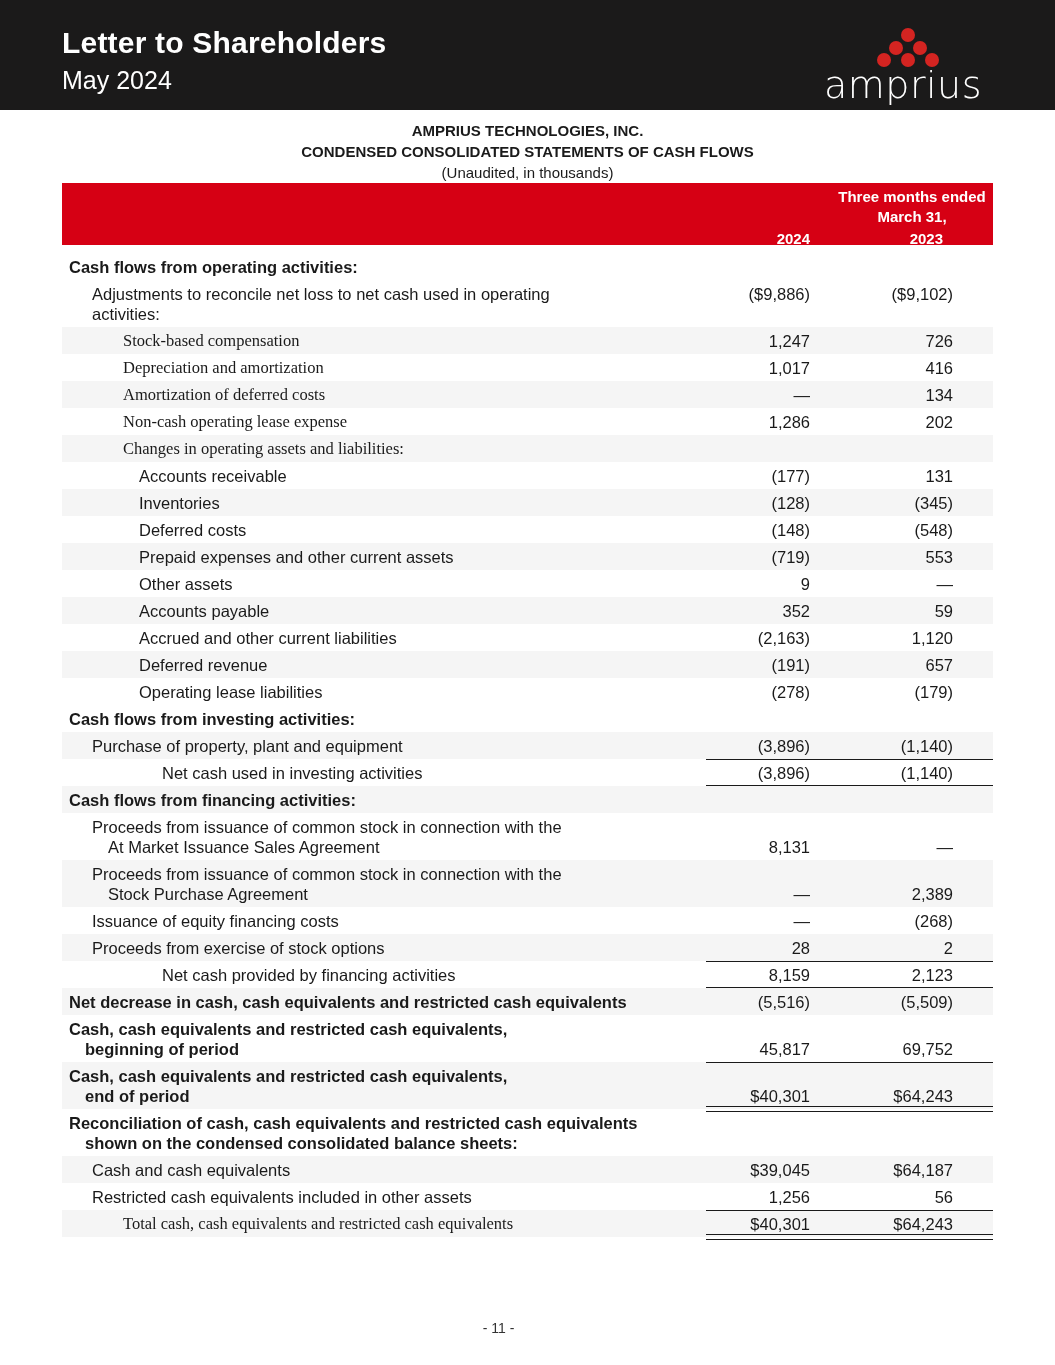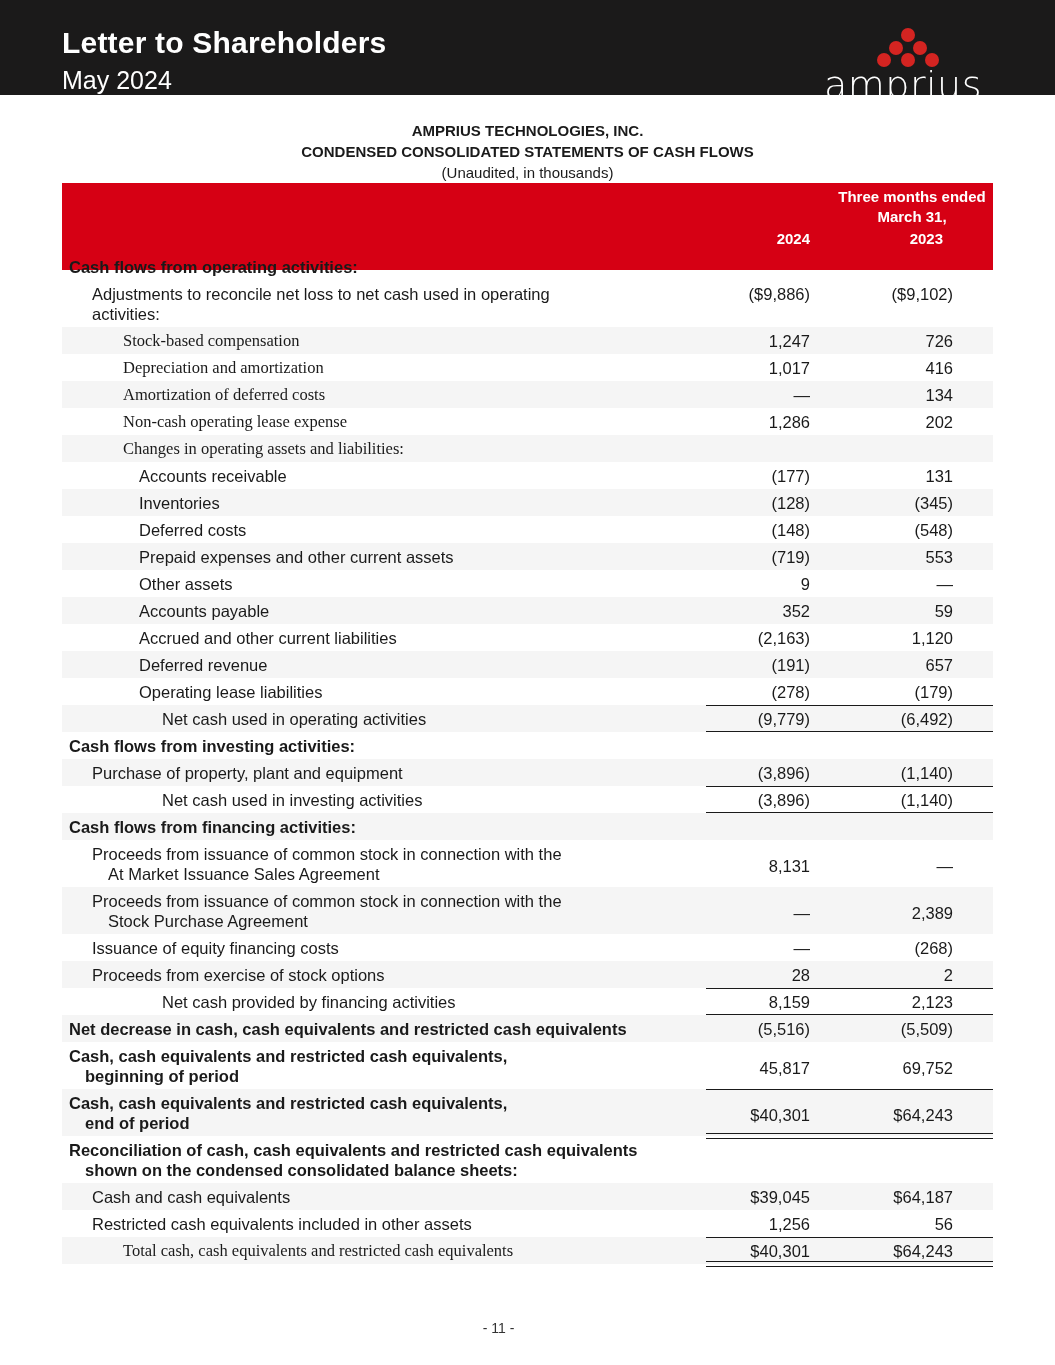--- a/index.html
+++ b/index.html
@@ -1,44 +1,44 @@
 <!DOCTYPE html>
 <html><head>
 <meta charset="utf-8">
 <style>
   * { box-sizing: border-box; margin: 0; padding: 0; }
   html, body { width: 1055px; height: 1365px; background: #ffffff; overflow: hidden; }
   body { font-family: "Liberation Sans", "DejaVu Sans", sans-serif; color: #1a1a1a; position: relative; }
 
-  .topbar { position: absolute; left: 0; top: 0; width: 1055px; height: 95px; background: #1b1a1a; }
+  .topbar { position: absolute; left: 0; top: 0; width: 1055px; height: 110px; background: #1b1a1a; }
   .topbar .title { position: absolute; left: 62px; top: 26px; font-size: 30px; font-weight: bold; color: #ffffff; letter-spacing: 0.2px; }
   .topbar .date { position: absolute; left: 62px; top: 66px; font-size: 25px; color: #ffffff; }
   .logo { position: absolute; left: 820px; top: 26px; width: 175px; height: 80px; }
   .logo .word { position: absolute; left: 4px; top: 40px; font-size: 38px; color: #ffffff; letter-spacing: 0.5px; line-height: 38px; font-family: "DejaVu Sans", sans-serif; font-weight: 300; }
   .dot { position: absolute; width: 14px; height: 14px; border-radius: 50%; background: #d42421; }
 
   .doc-head { position: absolute; left: 62px; top: 120px; width: 931px; text-align: center; }
   .doc-head .co { font-size: 15px; font-weight: bold; line-height: 21px; }
   .doc-head .st { font-size: 15px; font-weight: bold; line-height: 21px; }
   .doc-head .sub { font-size: 15px; line-height: 21px; }
 
-  .thead { position: absolute; left: 62px; top: 183px; width: 931px; height: 87px; background: #d60014; color: #fff; font-weight: bold; font-size: 15px; }
+  .thead { position: absolute; left: 62px; top: 183px; width: 931px; height: 62px; background: #d60014; color: #fff; font-weight: bold; font-size: 15px; }
   .thead .period { position: absolute; left: 740px; width: 220px; top: 4px; text-align: center; line-height: 20px; }
   .thead .y1 { position: absolute; right: 183px; top: 47px; }
   .thead .y2 { position: absolute; right: 50px; top: 47px; }
 
   .tbody { position: absolute; left: 62px; top: 253px; width: 931px; }
   .row { position: relative; width: 931px; font-size: 16.5px; line-height: 20px; }
   .row.shade { background: #f5f5f5; }
   .row .label { padding-left: 7px; padding-top: 4px; padding-bottom: 3px; width: 640px; }
   .row.bold .label { font-weight: bold; }
   .row .cell { position: absolute; top: 4px; text-align: right; }
   .row .c1 { right: 183px; }
   .row .c2 { right: 40px; }
-  .row.valbottom .cell { top: auto; bottom: 11px; }
+  .row.valbottom .cell { top: auto; bottom: 3px; }
   .lv0 { padding-left: 7px !important; }
   .lv1 { padding-left: 30px !important; }
   .lv2 { padding-left: 61px !important; font-family: Liberation Serif, serif; }
   .lv3 { padding-left: 77px !important; }
   .lv4 { padding-left: 100px !important; }
   .hang { display: block; }
   .hang2 { display: block; padding-left: 16px; }
   .rule-top::before { content: ""; position: absolute; left: 644px; width: 287px; top: 0; border-top: 1.5px solid #1a1a1a; }
   .rule-bot::after { content: ""; position: absolute; left: 644px; width: 287px; bottom: 0; border-bottom: 1.5px solid #1a1a1a; }
   .rule-dbl::after { content: ""; position: absolute; left: 644px; width: 287px; bottom: -3px; height: 4px; border-top: 1.5px solid #1a1a1a; border-bottom: 1.5px solid #1a1a1a; }
@@ -190,27 +190,20 @@
       <div class="cell c1">(191)</div>
       <div class="cell c2">657</div>
     </div>
     <div class="row">
       <div class="label lv3">
         <span class="hang">Operating lease liabilities</span>
       </div>
       <div class="cell c1">(278)</div>
       <div class="cell c2">(179)</div>
     </div>
-    <div class="row shade rule-top rule-bot">
-      <div class="label lv4">
-        <span class="hang">Net cash used in operating activities</span>
-      </div>
-      <div class="cell c1">(9,779)</div>
-      <div class="cell c2">(6,492)</div>
-    </div>
     <div class="row bold">
       <div class="label lv0">
         <span class="hang">Cash flows from investing activities:</span>
       </div>
       <div class="cell c1"></div>
       <div class="cell c2"></div>
     </div>
     <div class="row shade">
       <div class="label lv1">
         <span class="hang">Purchase of property, plant and equipment</span>

